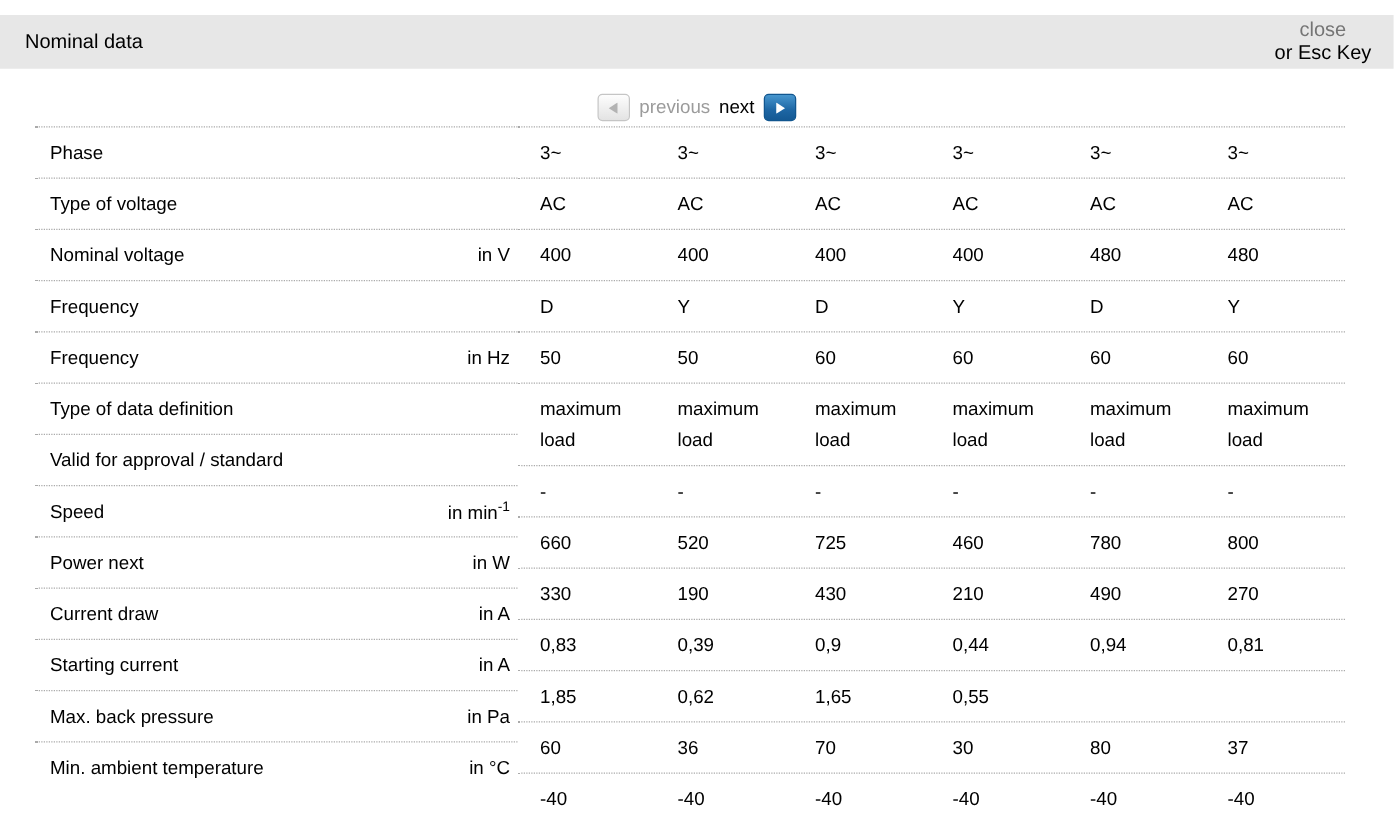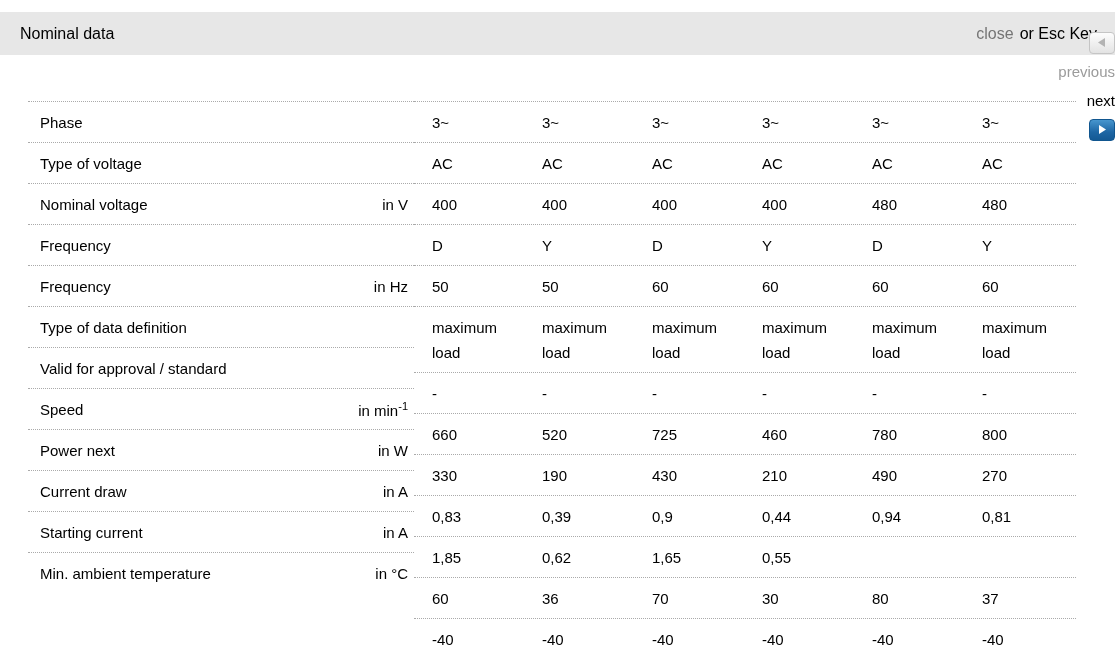--- a/index.html
+++ b/index.html
@@ -18,28 +18,28 @@
     width:1115px;height:671px;overflow:hidden;
   }
   .page{width:1115px;height:671px;position:relative;background:#fff;}
 
   
   .topbar{
     height:43px;background:var(--topbar-bg);
     display:flex;align-items:center;justify-content:space-between;
     padding:0 18px 0 20px;font-size:16px;margin-top:12px;
   }
-  .topbar-right{display:flex;gap:6px;align-items:center;}
+  .topbar-right{display:flex;gap:0;align-items:center;flex-direction:column;}
   .close-link{color:var(--close);text-decoration:none;cursor:pointer;}
   .esc-hint{color:var(--text);}
 
   
   .nav{
-    height:46px;display:flex;justify-content:center;align-items:flex-end;
-    padding-top:16px;gap:7px;font-size:15px;flex-direction:column;
+    height:46px;display:flex;justify-content:center;align-items:center;
+    padding-top:16px;gap:7px;font-size:15px;
   }
   .nav-btn{
     width:26px;height:22px;border-radius:4px;display:inline-flex;
     align-items:center;justify-content:center;cursor:pointer;flex:none;
   }
   .nav-btn.prev{
     border:1px solid #c5c5c5;
     background:linear-gradient(#fdfdfd,#e3e3e3);
     cursor:default;
   }
@@ -142,20 +142,24 @@
         </div>
         <div class="label-row">
           <span class="row-label">Current draw</span>
           <span class="row-unit">in A</span>
         </div>
         <div class="label-row">
           <span class="row-label">Starting current</span>
           <span class="row-unit">in A</span>
         </div>
         <div class="label-row">
+          <span class="row-label">Max. back pressure</span>
+          <span class="row-unit">in Pa</span>
+        </div>
+        <div class="label-row">
           <span class="row-label">Min. ambient temperature</span>
           <span class="row-unit">in °C</span>
         </div>
       </div>
     <div class="values-table" id="values-table">
         <div class="value-row">
           <span class="value-cell">3~</span>
           <span class="value-cell">3~</span>
           <span class="value-cell">3~</span>
           <span class="value-cell">3~</span>

